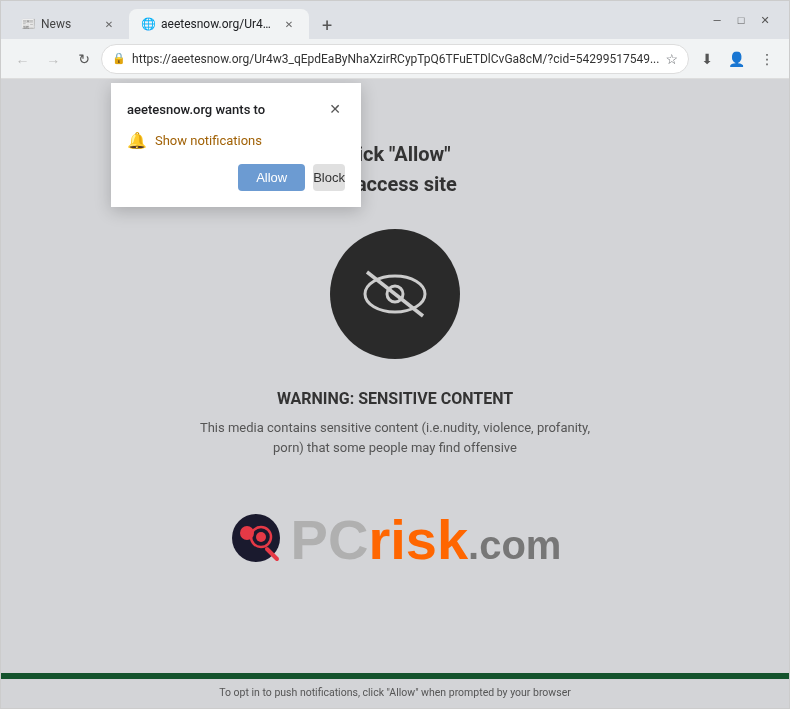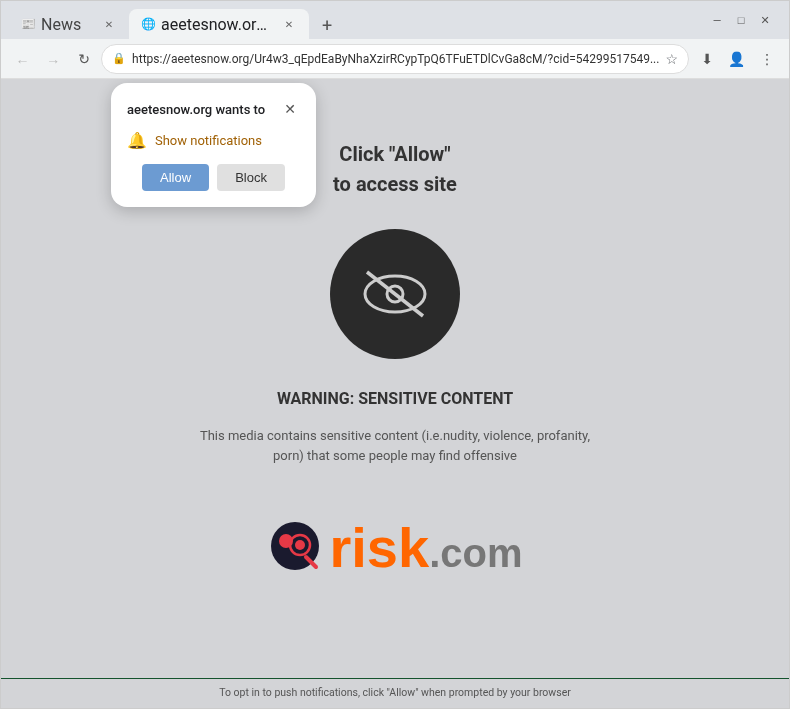--- a/index.html
+++ b/index.html
@@ -62,21 +62,21 @@
       width: 14px;
       height: 14px;
       flex-shrink: 0;
     }
 
     .tab-label {
       flex: 1;
       overflow: hidden;
       text-overflow: ellipsis;
       white-space: nowrap;
-      font-size: 16px;
+      font-size: 12px;
     }
 
     .tab-close {
       width: 16px;
       height: 16px;
       border-radius: 50%;
       display: flex;
       align-items: center;
       justify-content: center;
       font-size: 10px;
@@ -189,23 +189,23 @@
       flex-direction: column;
       align-items: center;
       overflow: hidden;
     }
 
     
     .notification-popup {
       position: absolute;
       top: 4px;
       left: 110px;
-      width: 205px;
+      width: 250px;
       background: #fff;
-      border-radius: 16px;
+      border-radius: 0;
       box-shadow: 0 4px 16px rgba(0,0,0,0.2);
       padding: 16px;
       z-index: 100;
     }
 
     .popup-header {
       display: flex;
       justify-content: space-between;
       align-items: center;
       margin-bottom: 12px;
@@ -241,37 +241,37 @@
       color: #555;
     }
 
     .notification-text {
       font-size: 13px;
       color: #a16207;
     }
 
     .popup-buttons {
       display: flex;
-      justify-content: center;
+      justify-content: flex-end;
       gap: 8px;
     }
 
     .btn-allow {
       padding: 6px 18px;
       background: #6c9bd2;
       color: #fff;
       border: none;
       border-radius: 4px;
       font-size: 13px;
       cursor: pointer;
       font-weight: 500;
     }
 
     .btn-block {
-      padding: 6px 18px;
+      padding: 6px 0;
       background: #e0e0e0;
       color: #333;
       border: none;
       border-radius: 4px;
       font-size: 13px;
       cursor: pointer;
       font-weight: 500;
     }
 
     
@@ -302,21 +302,21 @@
       align-items: center;
       justify-content: center;
       margin-bottom: 30px;
     }
 
     .warning-title {
       font-size: 16px;
       font-weight: bold;
       color: #333;
       text-align: center;
-      margin-bottom: 18px;
+      margin-bottom: 10px;
     }
 
     .warning-text {
       font-size: 13px;
       color: #555;
       text-align: center;
       max-width: 420px;
       line-height: 1.5;
       margin-bottom: 20px;
     }
@@ -334,21 +334,21 @@
       position: absolute;
       bottom: 0;
       left: 0;
       right: 0;
       background: #d3d4d7;
       padding: 6px 10px;
       text-align: center;
       font-size: 10.5px;
       color: #555;
       line-height: 1.6;
-      border-top: 1px solid #14532d;
+      border-top: 6px solid #14532d;
     }
   </style>
 </head>
 <body>
 
 <div class="browser-frame">
 
   <div class="title-bar">
 
     <div class="tab-bar">
@@ -432,20 +432,21 @@
 
         <svg width="54" height="54" viewBox="0 0 54 54">
           <circle cx="27" cy="27" r="24" fill="#1a1a2e"></circle>
           <circle cx="18" cy="22" r="7" fill="#e63946"></circle>
           <circle cx="32" cy="26" r="5" fill="#e63946"></circle>
 
           <line x1="38" y1="38" x2="48" y2="48" stroke="#e63946" stroke-width="4" stroke-linecap="round"></line>
           <circle cx="32" cy="26" r="10" fill="none" stroke="#e63946" stroke-width="2.5"></circle>
         </svg>
         <div style="display:flex;align-items:baseline;">
+          <span style="font-size:56px;font-weight:900;color:#b0b0b0;font-family:Arial Black,sans-serif;line-height:1;">PC</span>
           <span style="font-size:56px;font-weight:900;color:#ff6600;font-family:Liberation Sans, sans-serif;line-height:1;">risk</span>
           <span style="font-size:40px;font-weight:900;color:#777;font-family:Arial Black,sans-serif;line-height:1;margin-top:18px;">.com</span>
         </div>
       </div>
     </div>
 
     <div class="page-footer">
       <div>To opt in to push notifications, click "Allow" when prompted by your browser</div>
     </div>
   </div>

